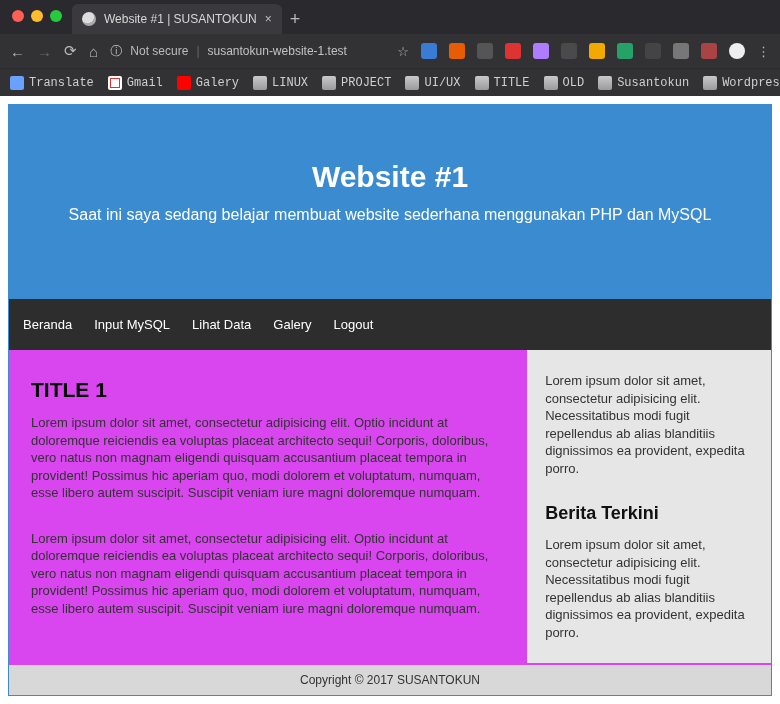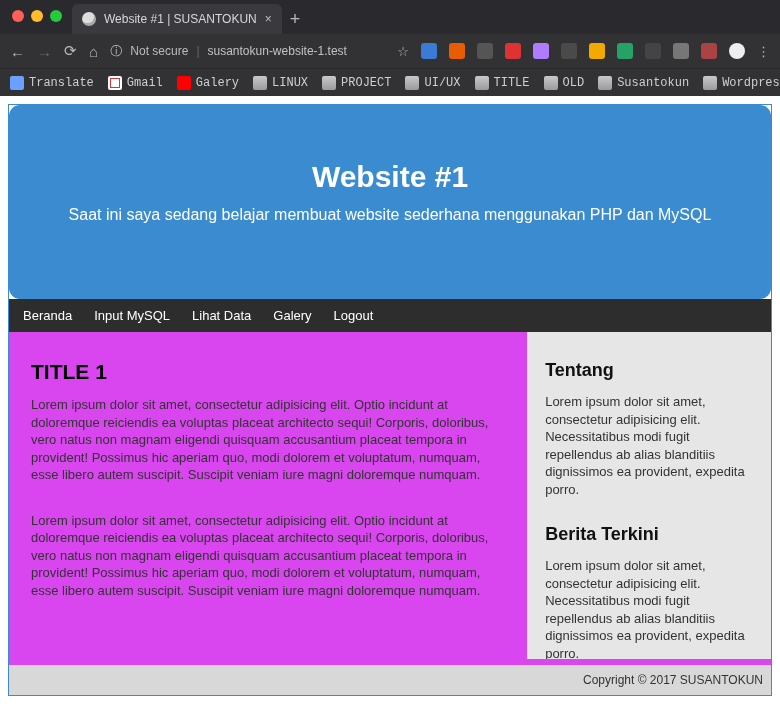--- a/index.html
+++ b/index.html
@@ -87,29 +87,28 @@
   .page{
     width:100%;height:100%;
     border:1px solid #3b8bd1;
     display:flex;flex-direction:column;
   }
   .hero{
     background:#3b8bd1;
     color:#fff;
     text-align:center;
     padding:55px 20px 75px;
-    border-radius:11px;
   }
   .hero h1{font-size:30px;font-weight:bold;margin-bottom:12px;}
   .hero p{font-size:16px;}
   .nav{
     background:#2d2d2d;
     display:flex;
     gap:22px;
-    padding:9px 14px;
+    padding:18px 14px;
     font-size:13px;
   }
   .nav a{color:#fff;text-decoration:none;}
   .body{
     display:flex;
     flex:1;
     overflow:hidden;
   }
   .main{
     flex:0 0 68%;
@@ -122,22 +121,22 @@
   .aside{
     flex:1;
     background:#e6e6e6;
     padding:22px 18px;
     overflow:auto;
   }
   .aside h3{font-size:18px;font-weight:bold;margin:6px 0 12px;color:#111;}
   .aside p{font-size:13px;line-height:1.35;color:#333;margin-bottom:26px;}
   .footer{
     background:#d8d8d8;
-    border-top:6px solid #d946ef;
-    text-align:right;
+    border-top:2px solid #d946ef;
+    text-align:center;
     font-size:12px;
     padding:8px;
     color:#333;
   }
 </style>
 </head>
 <body>
 
 <div class="tabbar">
   <div class="traffic">
@@ -242,21 +241,20 @@
       <a href="#">Logout</a>
     </nav>
 
     <div class="body">
       <main class="main">
         <h2>TITLE 1</h2>
         <p>Lorem ipsum dolor sit amet, consectetur adipisicing elit. Optio incidunt at doloremque reiciendis ea voluptas placeat architecto sequi! Corporis, doloribus, vero natus non magnam eligendi quisquam accusantium placeat tempora in provident! Possimus hic aperiam quo, modi dolorem et voluptatum, numquam, esse libero autem suscipit. Suscipit veniam iure magni doloremque numquam.</p>
         <p>Lorem ipsum dolor sit amet, consectetur adipisicing elit. Optio incidunt at doloremque reiciendis ea voluptas placeat architecto sequi! Corporis, doloribus, vero natus non magnam eligendi quisquam accusantium placeat tempora in provident! Possimus hic aperiam quo, modi dolorem et voluptatum, numquam, esse libero autem suscipit. Suscipit veniam iure magni doloremque numquam.</p>
       </main>
       <aside class="aside">
-        <h3>Tentang</h3>
         <p>Lorem ipsum dolor sit amet, consectetur adipisicing elit. Necessitatibus modi fugit repellendus ab alias blanditiis dignissimos ea provident, expedita porro.</p>
         <h3>Berita Terkini</h3>
         <p>Lorem ipsum dolor sit amet, consectetur adipisicing elit. Necessitatibus modi fugit repellendus ab alias blanditiis dignissimos ea provident, expedita porro.</p>
       </aside>
     </div>
 
     <footer class="footer">
       <span>Copyright © 2017 SUSANTOKUN</span>
     </footer>
 

